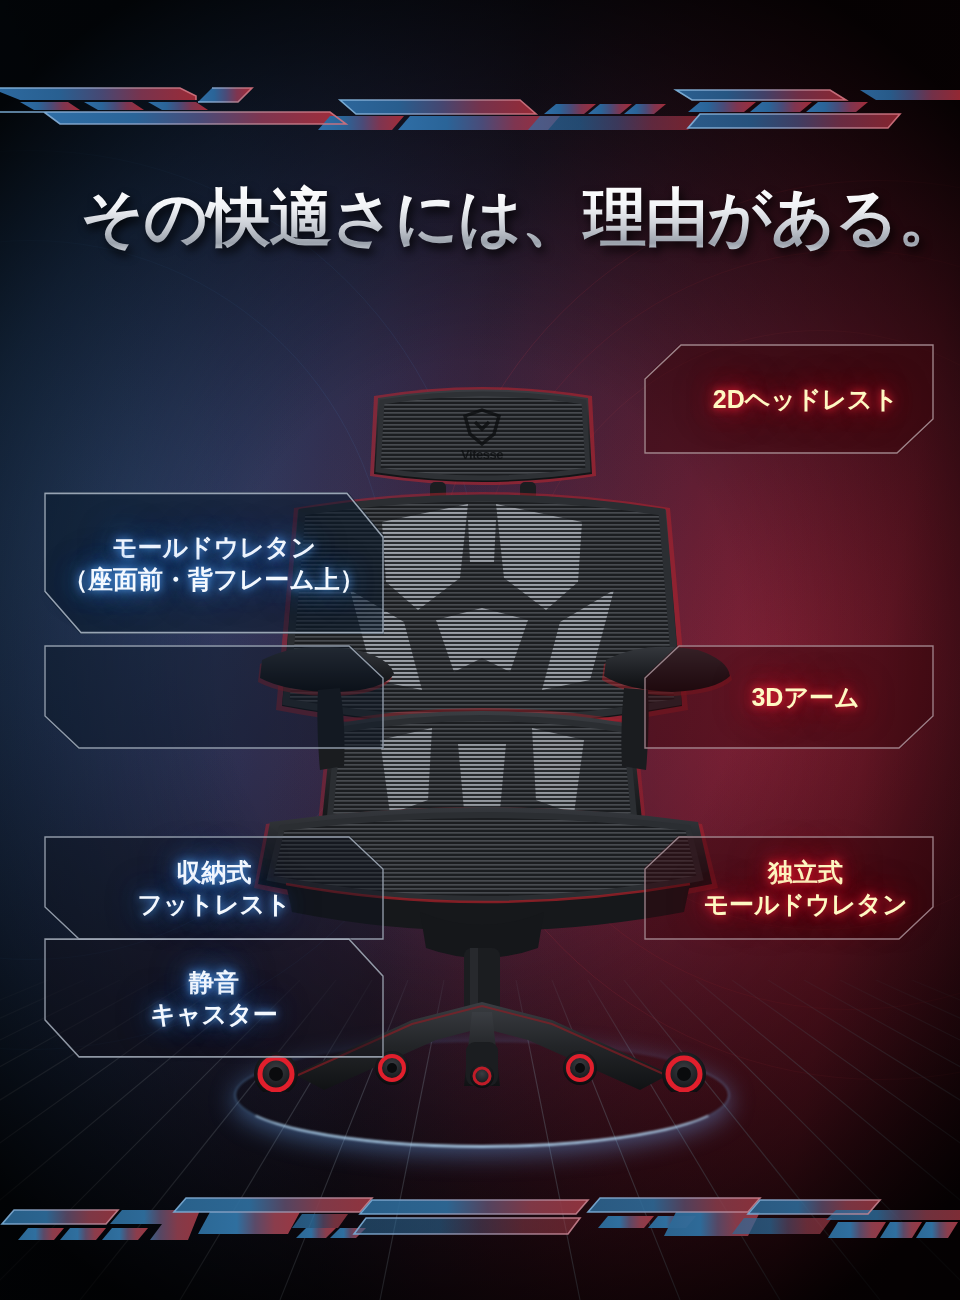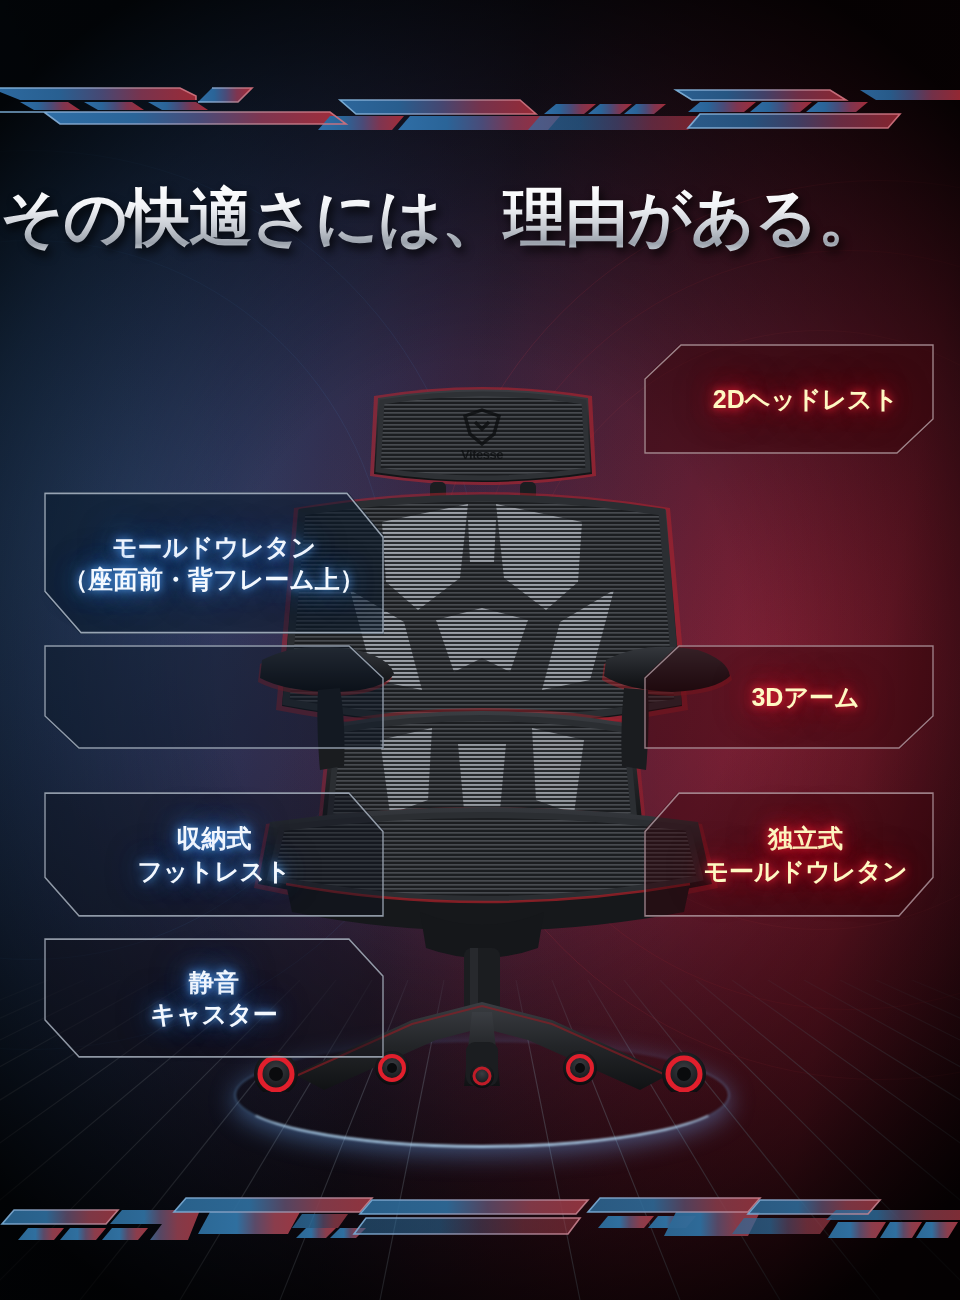--- a/index.html
+++ b/index.html
@@ -42,21 +42,21 @@
     box-shadow:0 0 0 0 rgba(0,0,0,0);
     background:radial-gradient(closest-side, rgba(0,0,0,0) 62%, rgba(120,190,255,.0) 64%);}
   .glowring::after{content:"";position:absolute;inset:0;border-radius:50%;
     border-top:2px solid rgba(0,0,0,0);
     border-bottom:3px solid rgba(185,225,255,.85);
     border-left:2px solid rgba(120,180,240,.35);
     border-right:2px solid rgba(120,180,240,.35);
     filter:blur(1.1px);box-shadow:0 6px 26px rgba(110,175,255,.45);}
 
   
-  .headline{position:absolute;left:0;right:0;top:182px;text-align:left;
+  .headline{position:absolute;left:0;right:0;top:182px;text-align:right;
     font-size:63px;font-weight:700;letter-spacing:-1px;line-height:1.12;
     background:linear-gradient(180deg,#ffffff 0%,#f2f4f7 34%,#c9cdd4 62%,#9aa1ab 86%,#cfd4db 100%);
     -webkit-background-clip:text;background-clip:text;color:transparent;
     text-shadow:none;filter:drop-shadow(3px 5px 5px rgba(0,0,0,.85));
     white-space:nowrap;}
 
   
   .chair{position:absolute;left:232px;top:372px;width:500px;height:720px;}
 
   
@@ -68,21 +68,21 @@
   .panel .shape svg{display:block;width:100%;height:100%;}
 
   .p-left{left:44px;width:340px;font-size:25px;color:#f4f9ff;
     text-shadow:0 0 9px rgba(90,170,255,.95),0 0 22px rgba(60,140,235,.8),0 0 38px rgba(40,110,210,.55);}
   .p-right{left:644px;width:290px;font-size:25px;color:#fef9c3;
     text-shadow:0 0 9px rgba(255,40,60,1),0 0 22px rgba(230,20,45,.85),0 0 40px rgba(200,10,35,.6);padding-left:33px;}
 
   .row1{top:344px;height:110px;}
   .row2{top:492px;height:142px;}
   .row3{top:645px;height:104px;}
-  .row4{top:792px;height:125px;}
+  .row4{top:836px;height:104px;}
   .row5{top:938px;height:120px;}
 </style>
 </head>
 <body>
 
 <div id="stage">
 
   <div class="bg-base"></div>
   <div class="bg-split"></div>
 

